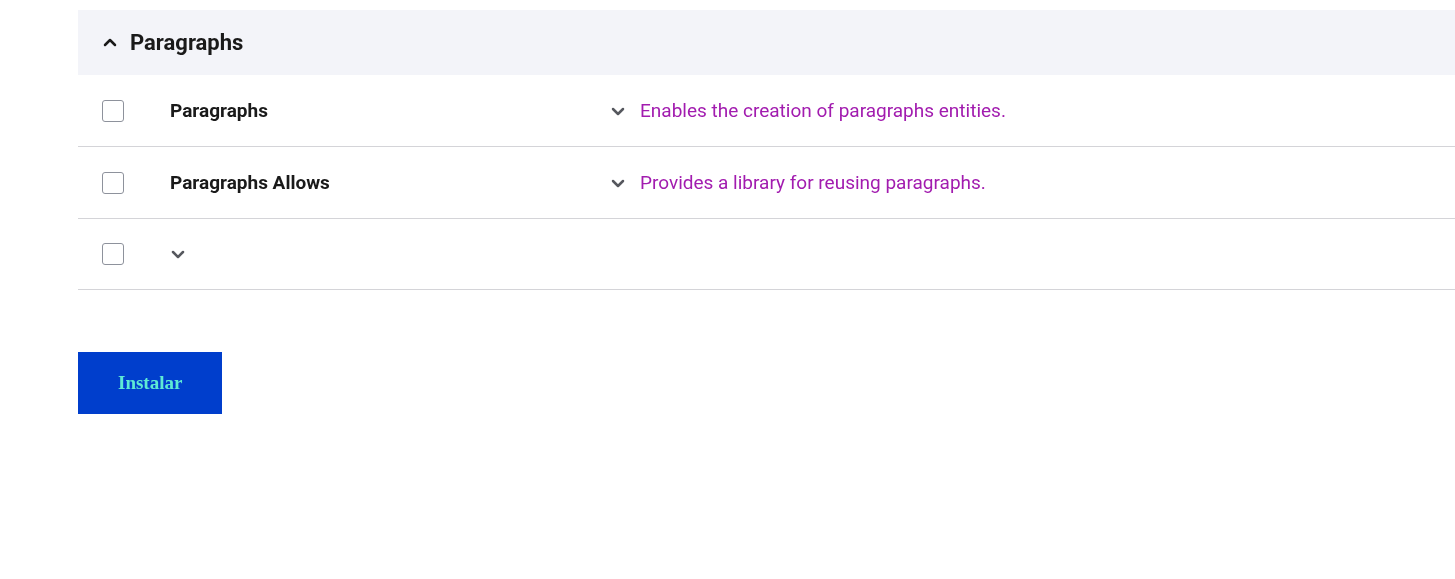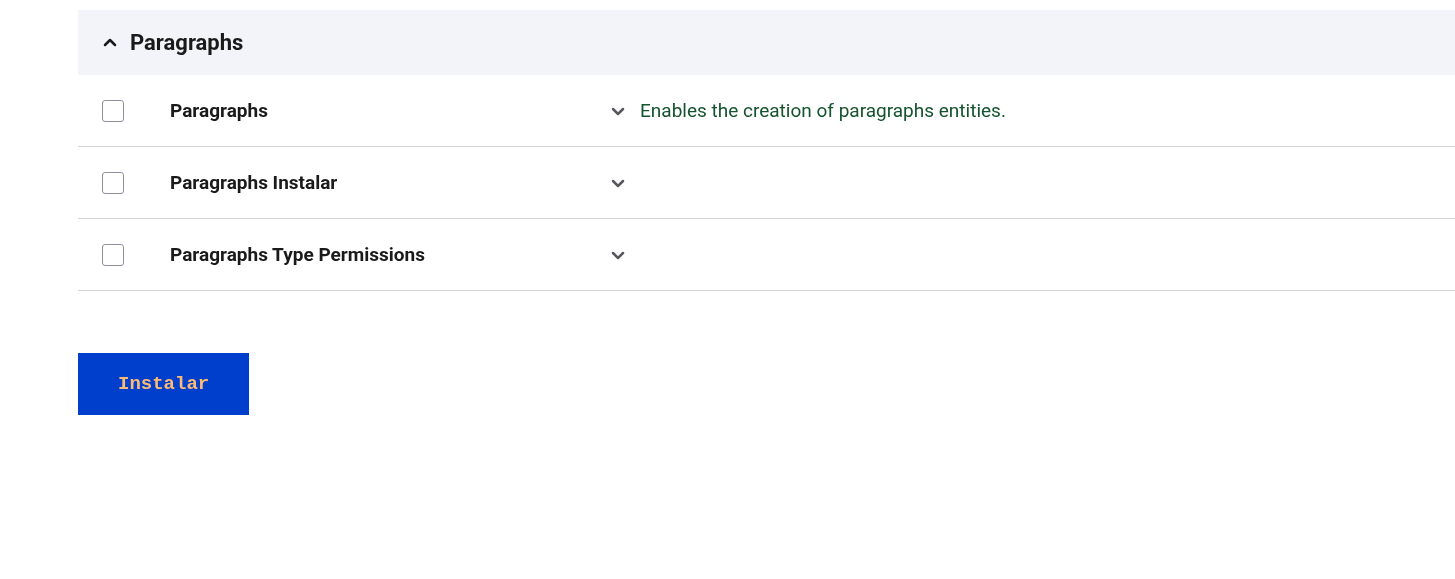--- a/index.html
+++ b/index.html
@@ -74,37 +74,37 @@
       justify-content: center;
       margin-right: 14px;
       flex-shrink: 0;
     }
     .expand-icon svg {
       width: 16px;
       height: 16px;
     }
     .module-description {
       font-size: 19px;
-      color: #14532d;
+      color: #a21caf;
       font-weight: 400;
     }
     .actions {
       margin-left: 40px;
       margin-top: 62px;
       padding-bottom: 20px;
     }
     .install-button {
       background: #003ecc;
-      color: #fdba74;
+      color: #5eead4;
       border: none;
       padding: 20px 40px;
       font-size: 19px;
       font-weight: 700;
       cursor: pointer;
-      font-family: Liberation Mono, monospace;
+      font-family: Liberation Serif, serif;
     }
   </style>
 </head>
 <body>
 
 <div class="container">
   <div class="section-header">
     <span class="chevron">
       <svg viewBox="0 0 16 16" fill="none" stroke="#1a1a1a" stroke-width="2.5" stroke-linecap="round" stroke-linejoin="round">
         <polyline points="3,10 8,5 13,10"></polyline>
@@ -121,31 +121,31 @@
         <svg viewBox="0 0 16 16" fill="none" stroke="#56585e" stroke-width="2.5" stroke-linecap="round" stroke-linejoin="round">
           <polyline points="3,6 8,11 13,6"></polyline>
         </svg>
       </span>
       <div class="module-description">Enables the creation of paragraphs entities.</div>
     </div>
 
 
     <div class="module-row">
       <div class="checkbox"></div>
-      <div class="module-name">Paragraphs Instalar</div>
+      <div class="module-name">Paragraphs Allows</div>
       <span class="expand-icon">
         <svg viewBox="0 0 16 16" fill="none" stroke="#56585e" stroke-width="2.5" stroke-linecap="round" stroke-linejoin="round">
           <polyline points="3,6 8,11 13,6"></polyline>
         </svg>
       </span>
+      <div class="module-description">Provides a library for reusing paragraphs.</div>
     </div>
 
     <div class="module-row">
       <div class="checkbox"></div>
-      <div class="module-name">Paragraphs Type Permissions</div>
       <span class="expand-icon">
         <svg viewBox="0 0 16 16" fill="none" stroke="#56585e" stroke-width="2.5" stroke-linecap="round" stroke-linejoin="round">
           <polyline points="3,6 8,11 13,6"></polyline>
         </svg>
       </span>
     </div>
   </div>
 
   <div class="actions">
     <button class="install-button">Instalar</button>

